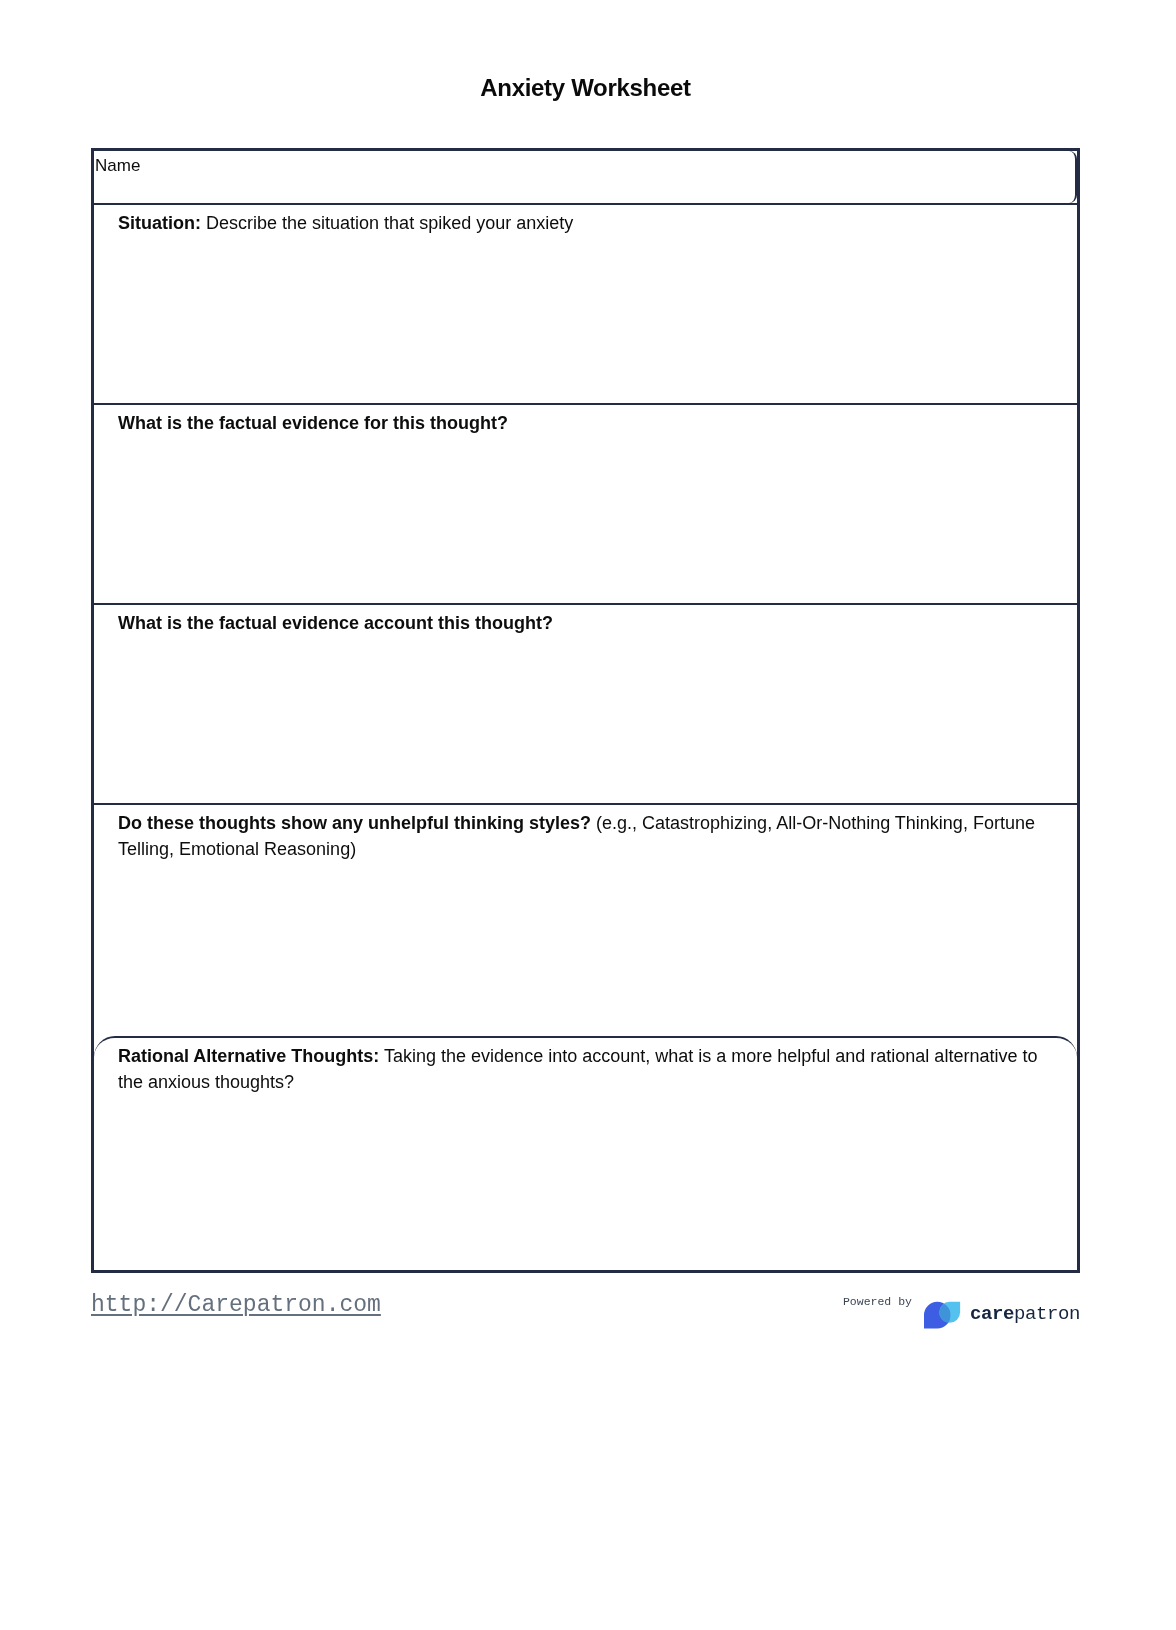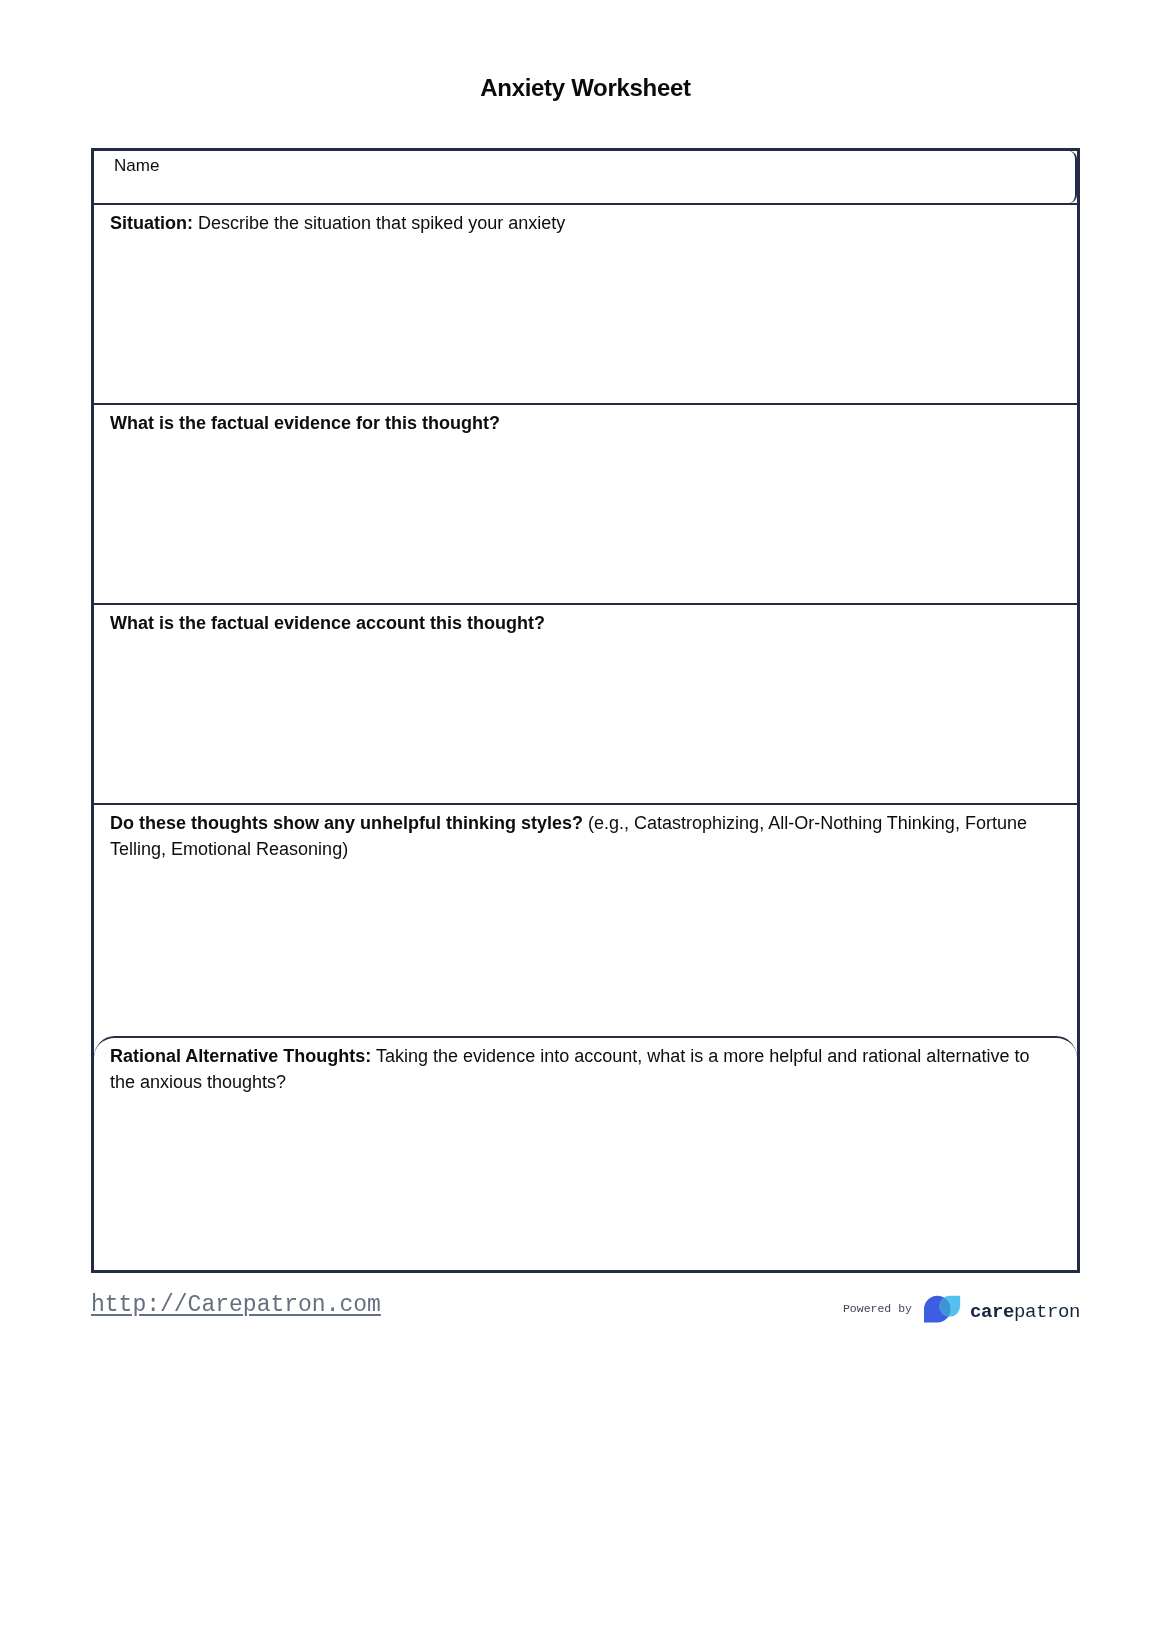--- a/index.html
+++ b/index.html
@@ -34,23 +34,23 @@
   }
   .worksheet{
     margin:40px 0 0 91px;
     width:989px;
     border:3px solid var(--border);
     background:#fff;
   }
   .row{border-top:2px solid var(--border);}
   .row:first-child{border-top:none;}
   .head-row{display:flex;height:52px;}
-  .cell{flex:1 1 50%;padding:4px 20px;font-size:17px;line-height:22px;border-radius:8px;}
+  .cell{flex:1 1 50%;padding:4px 1px;font-size:17px;line-height:22px;border-radius:8px;}
   .cell.name-cell{flex-basis:50.2%;border-right:2px solid var(--border);}
-  .sec{padding:5px 26px 0 16px;}
+  .sec{padding:5px 26px 0 24px;}
   .sec-text{font-size:18px;line-height:26px;}
   .b{font-weight:bold;}
   .h-std{height:200px;}
   .h-styles{height:233px;}
   .h-rational{height:234px;border-radius:21px;}
   .footer{
     margin:18px 0 0 91px;
     width:989px;
     display:flex;
     justify-content:space-between;
@@ -60,22 +60,21 @@
   .site-link{
     font-size:23px;
     line-height:28px;
     color:var(--link);
     text-decoration:underline;
     text-underline-offset:3px;
     cursor:pointer;
   }
   .powered{
     display:flex;
-    align-items:center;
-    margin-top:2px;
+    margin-top:8px;
   }
   .powered-label{
     font-size:11.5px;
     color:var(--powered_by);
     margin-right:10px;
     position:relative;
     top:-4px;
   }
   .logo-mark{display:block;margin-right:6px;}
   .brand{

